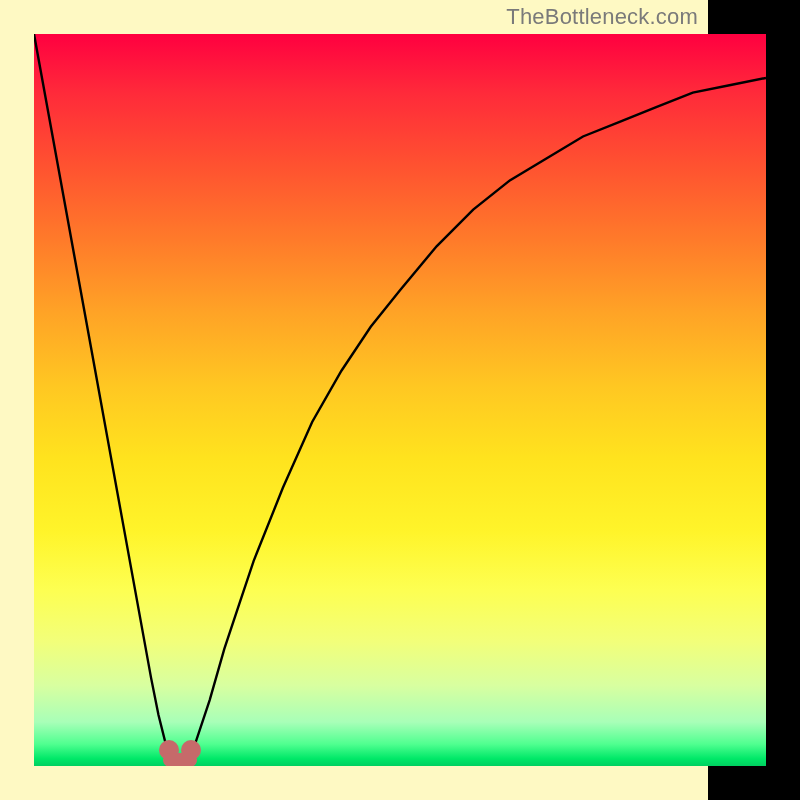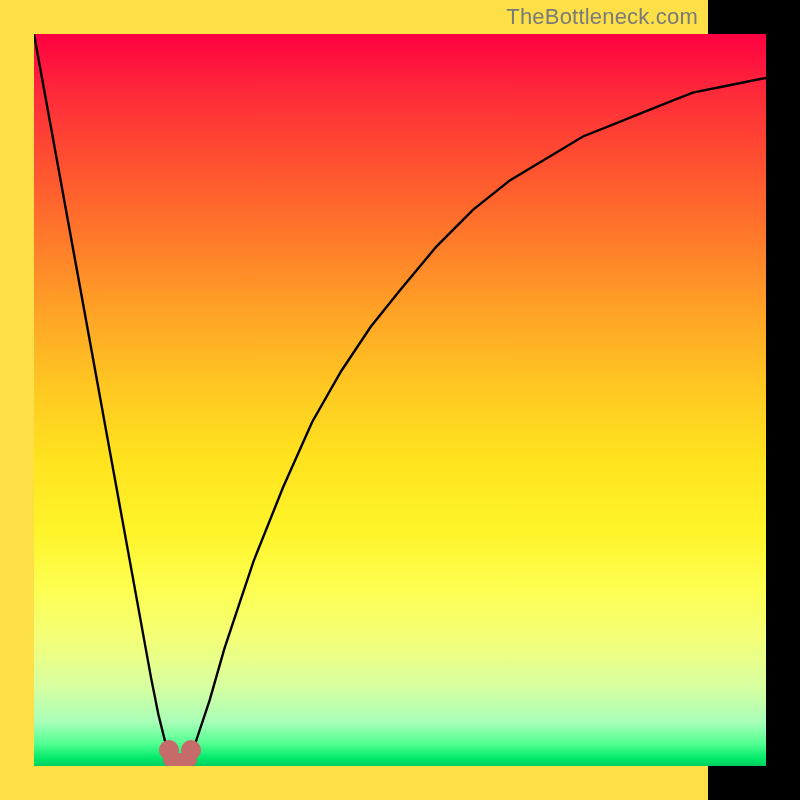--- a/index.html
+++ b/index.html
@@ -9,21 +9,21 @@
     height: 800px;
     background: #000;
     overflow: hidden;
   }
   .frame {
     position: absolute;
     left: 0;
     top: 0;
     width: 708px;
     height: 800px;
-    background: #fde047;
+    background: #fef9c3;
   }
   .plot-area {
     position: absolute;
     left: 34px;
     top: 34px;
     width: 732px;
     height: 732px;
     overflow: hidden;
   }
   .gradient {

